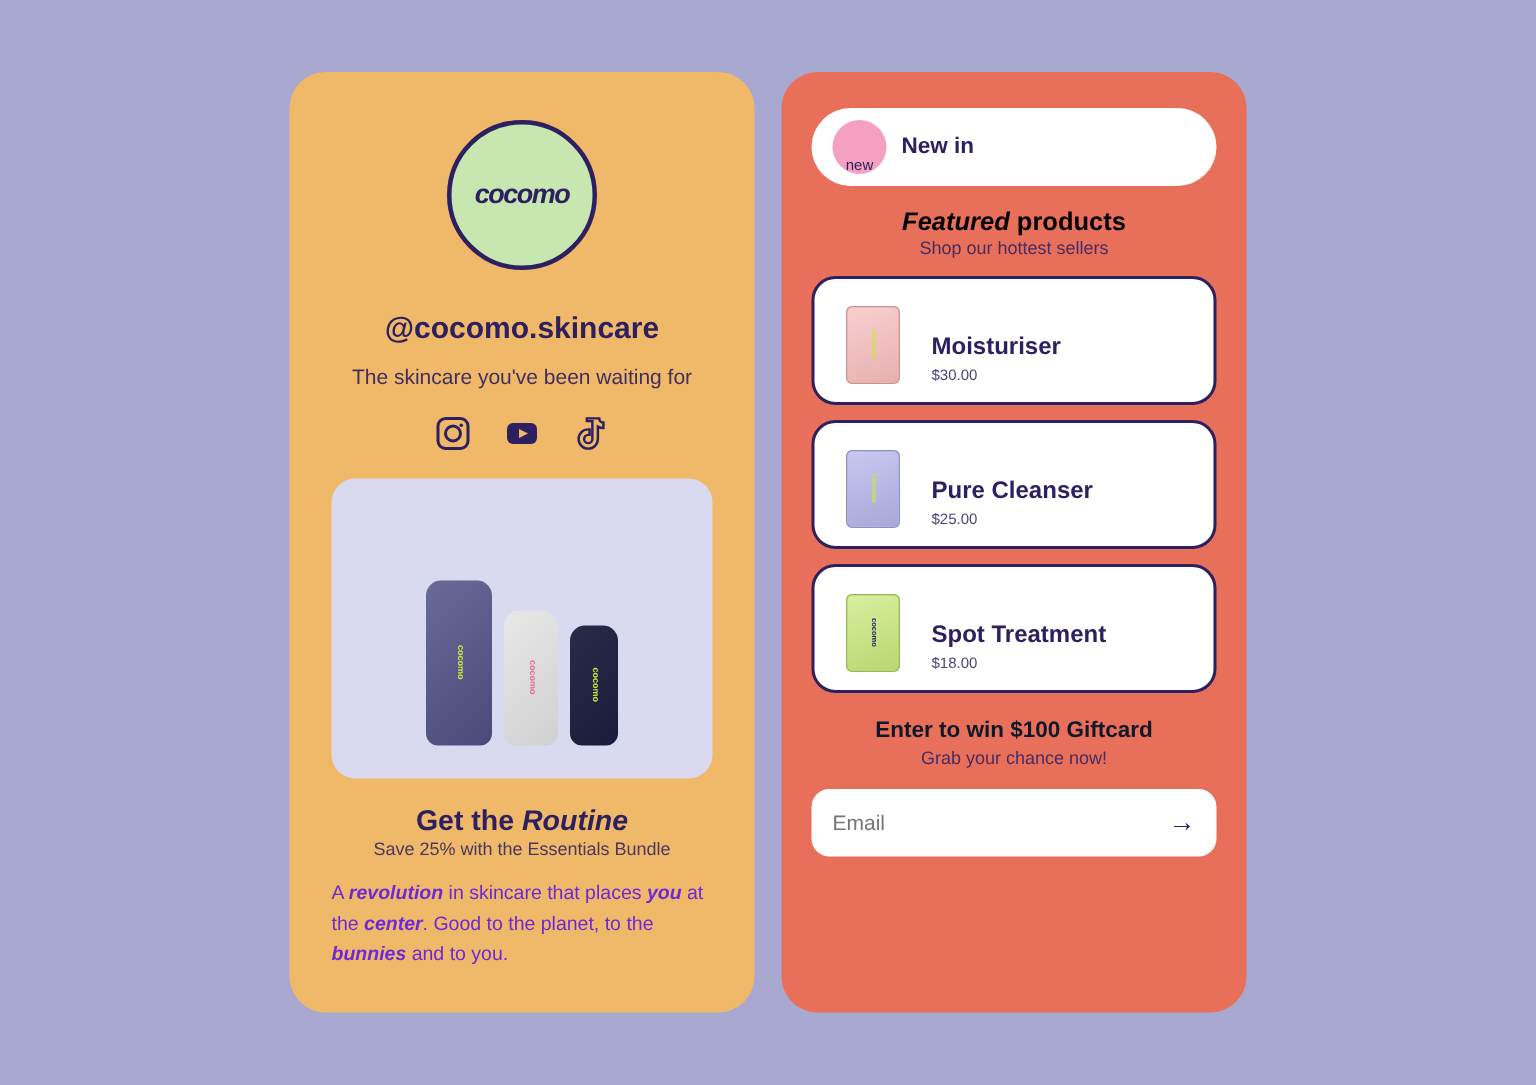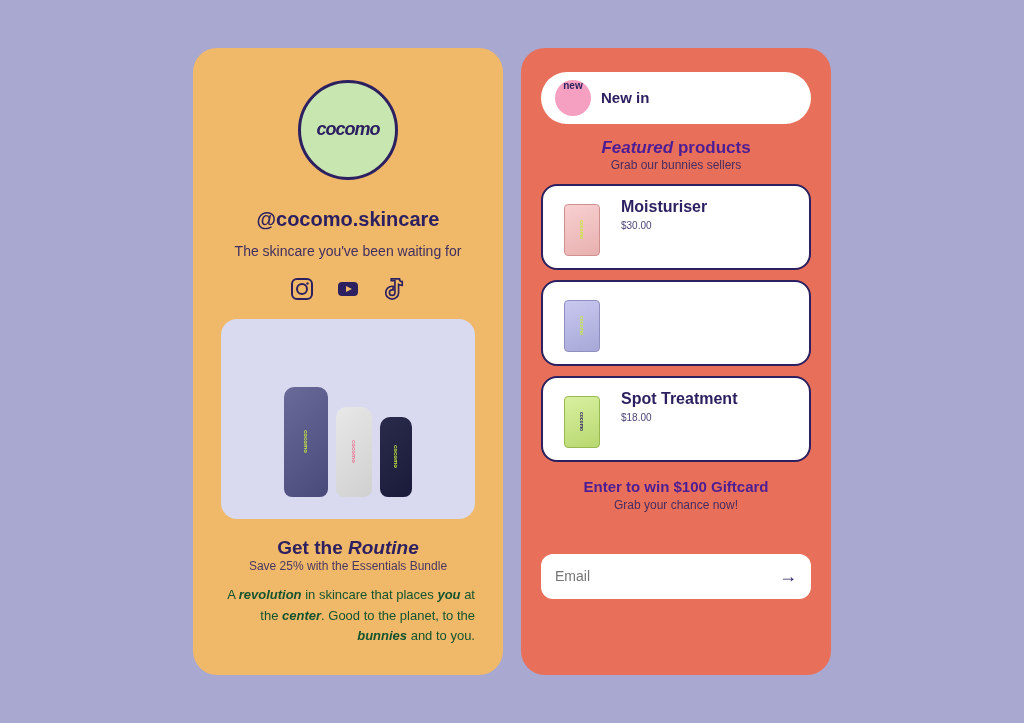--- a/index.html
+++ b/index.html
@@ -137,22 +137,22 @@
     .bundle-title em {
       font-style: italic;
     }
     .bundle-subtitle {
       font-size: 12px;
       color: #2d2060;
       opacity: 0.85;
     }
     .footer-text {
       font-size: 13px;
-      color: #14532d;
-      text-align: right;
+      color: #6d28d9;
+      text-align: left;
       line-height: 1.6;
     }
     .footer-text em {
       font-style: italic;
       font-weight: 700;
     }
 
     
     .right-panel {
       width: 310px;
@@ -170,61 +170,61 @@
       background: white;
       border-radius: 50px;
       padding: 8px 14px;
       cursor: pointer;
     }
     .nav-badge {
       width: 36px;
       height: 36px;
       border-radius: 50%;
       display: flex;
-      align-items: flex-start;
+      align-items: flex-end;
       justify-content: center;
       font-size: 10px;
-      font-weight: 700;
+      font-weight: 400;
       color: #2d2060;
       flex-shrink: 0;
     }
     .badge-new {
       background: #f5a0c0;
     }
     .badge-all {
       background: #c8e840;
     }
     .nav-label {
       font-size: 15px;
       font-weight: 700;
       color: #2d2060;
     }
     .featured-header {
       text-align: center;
       margin: 4px 0 2px;
     }
     .featured-title {
       font-size: 17px;
-      color: #4c1d95;
+      color: #000000;
       font-weight: 600;
     }
     .featured-title em {
       font-style: italic;
     }
     .featured-subtitle {
       font-size: 12px;
       color: #2d2060;
       opacity: 0.85;
     }
     .product-card {
       background: white;
       border-radius: 16px;
       padding: 12px 14px;
       display: flex;
-      align-items: flex-start;
+      align-items: flex-end;
       gap: 14px;
       border: 2px solid #2d2060;
       cursor: pointer;
     }
     .product-info {
       display: flex;
       flex-direction: column;
       gap: 4px;
     }
     .product-name {
@@ -237,36 +237,35 @@
       color: #2d2060;
       opacity: 0.85;
     }
     .giveaway-section {
       text-align: center;
       padding: 6px 0 4px;
     }
     .giveaway-title {
       font-size: 15px;
       font-weight: 700;
-      color: #4c1d95;
+      color: #0f172a;
     }
     .giveaway-subtitle {
       font-size: 12px;
       color: #2d2060;
       opacity: 0.85;
       margin-top: 3px;
     }
     .email-input-row {
       display: flex;
       align-items: center;
       background: white;
       border-radius: 12px;
       padding: 12px 14px;
       gap: 12px;
-      margin-top: 28px;
     }
     .email-input {
       flex: 1;
       border: none;
       outline: none;
       font-size: 14px;
       color: #888;
       background: transparent;
     }
     .send-arrow {
@@ -384,41 +383,45 @@
       <div class="nav-badge badge-new">
         <span>new</span>
       </div>
       <span class="nav-label">New in</span>
     </div>
 
     <div class="featured-header">
       <div class="featured-title">
         <em>Featured</em><span> products</span>
       </div>
-      <div class="featured-subtitle">Grab our bunnies sellers</div>
+      <div class="featured-subtitle">Shop our hottest sellers</div>
     </div>
 
     <div class="product-card">
       <div class="box-container">
         <div class="box-main box-pink">
           <span class="box-label-vert">cocomo</span>
         </div>
       </div>
       <div class="product-info">
         <span class="product-name">Moisturiser</span>
         <span class="product-price">$30.00</span>
       </div>
     </div>
 
     <div class="product-card">
       <div class="box-container">
         <div class="box-main box-lavender">
           <span class="box-label-vert">cocomo</span>
         </div>
       </div>
+      <div class="product-info">
+        <span class="product-name">Pure Cleanser</span>
+        <span class="product-price">$25.00</span>
+      </div>
     </div>
 
     <div class="product-card">
       <div class="box-container">
         <div class="box-main box-green">
           <span class="box-label-vert box-label-vert-dark">cocomo</span>
         </div>
       </div>
       <div class="product-info">
         <span class="product-name">Spot Treatment</span>

